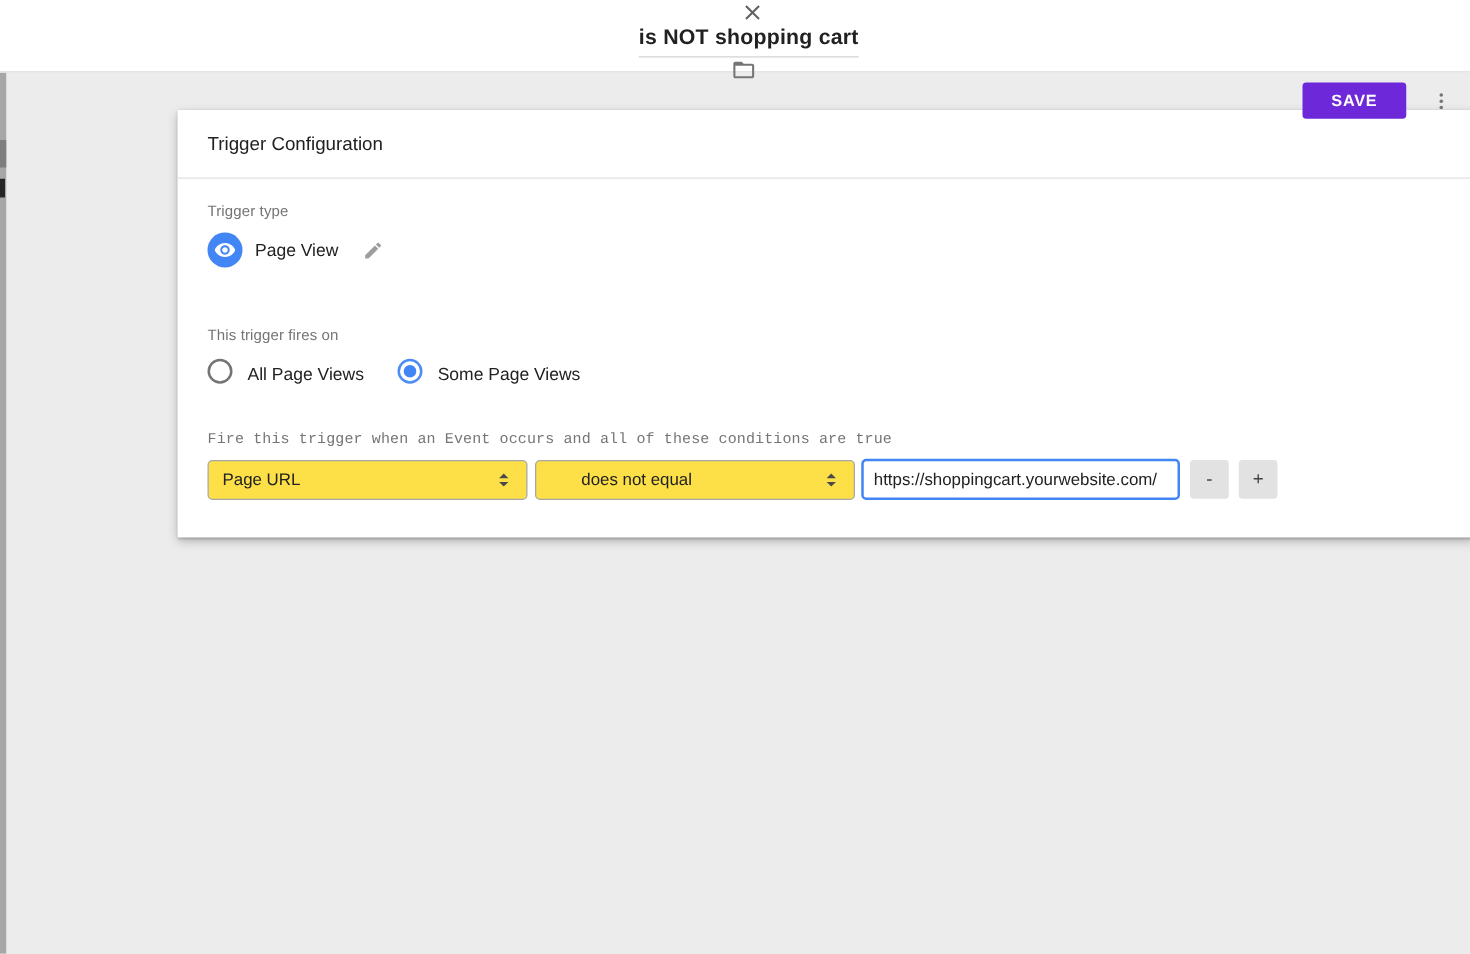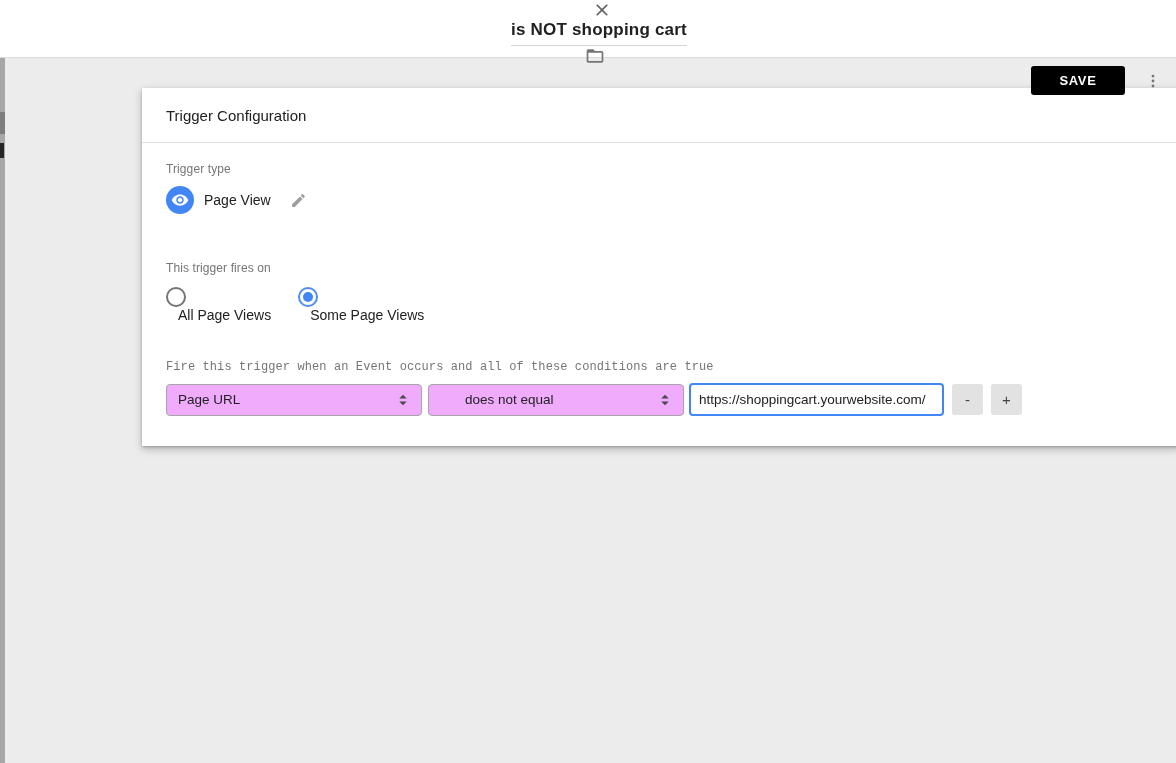--- a/index.html
+++ b/index.html
@@ -37,23 +37,23 @@
     letter-spacing: 0.2px;
     cursor: text;
   }
   .folder-btn {
     margin-left: 14px; width: 22px; height: 22px;
     display: flex; align-items: center; justify-content: center;
     cursor: pointer;
   }
   .topbar-right { margin-left: auto; display: flex; align-items: center; }
   .save-btn {
-    background: #000000; color: #ffffff;
+    background: #6d28d9; color: #ffffff;
     border: none; border-radius: 3px;
-    height: 29px; width: 94px;
+    height: 29px; width: 83px;
     font-family: "Liberation Sans", sans-serif;
     font-size: 13px; font-weight: bold; letter-spacing: 0.6px;
     cursor: pointer;
   }
   .kebab-btn {
     width: 24px; height: 24px; margin: 0 11px 0 16px;
     display: flex; align-items: center; justify-content: center;
     cursor: pointer;
   }
 
@@ -104,21 +104,21 @@
     display: flex; align-items: center; justify-content: center;
     cursor: pointer;
   }
 
   
   .fires-on-label { margin-top: 47px; }
   .radio-row {
     margin-top: 12px;
     display: flex; align-items: center;
   }
-  .radio-option { display: flex; align-items: flex-start; cursor: pointer; flex-direction: column; }
+  .radio-option { display: flex; align-items: flex-end; cursor: pointer; }
   .radio-option + .radio-option { margin-left: 27px; }
   .radio-outer {
     width: 20px; height: 20px; border-radius: 50%;
     border: 2px solid #757575;
     display: flex; align-items: center; justify-content: center;
     background: #ffffff;
   }
   .radio-option.selected .radio-outer { border-color: #4e8df6; }
   .radio-dot { width: 10px; height: 10px; border-radius: 50%; background: transparent; }
   .radio-option.selected .radio-dot { background: #4285f4; }
@@ -126,21 +126,21 @@
 
   
   .conditions-label { margin-top: 37px; font-family: Liberation Mono, monospace; }
   .condition-row {
     margin-top: 9px;
     display: flex; align-items: center;
   }
   .fake-select {
     width: 256px; height: 32px;
     border: 1px solid #a6a6a6; border-radius: 4px;
-    background: #f0abfc;
+    background: #fde047;
     display: flex; align-items: center;
     padding: 0 9px 0 11px;
     cursor: pointer;
   }
   .fake-select + .fake-select { margin-left: 6px; padding-left: 36px; }
   .fake-select .select-text {
     font-size: 13.5px; color: #212121; flex: 1;
     white-space: nowrap; overflow: hidden;
   }
   .value-input {

